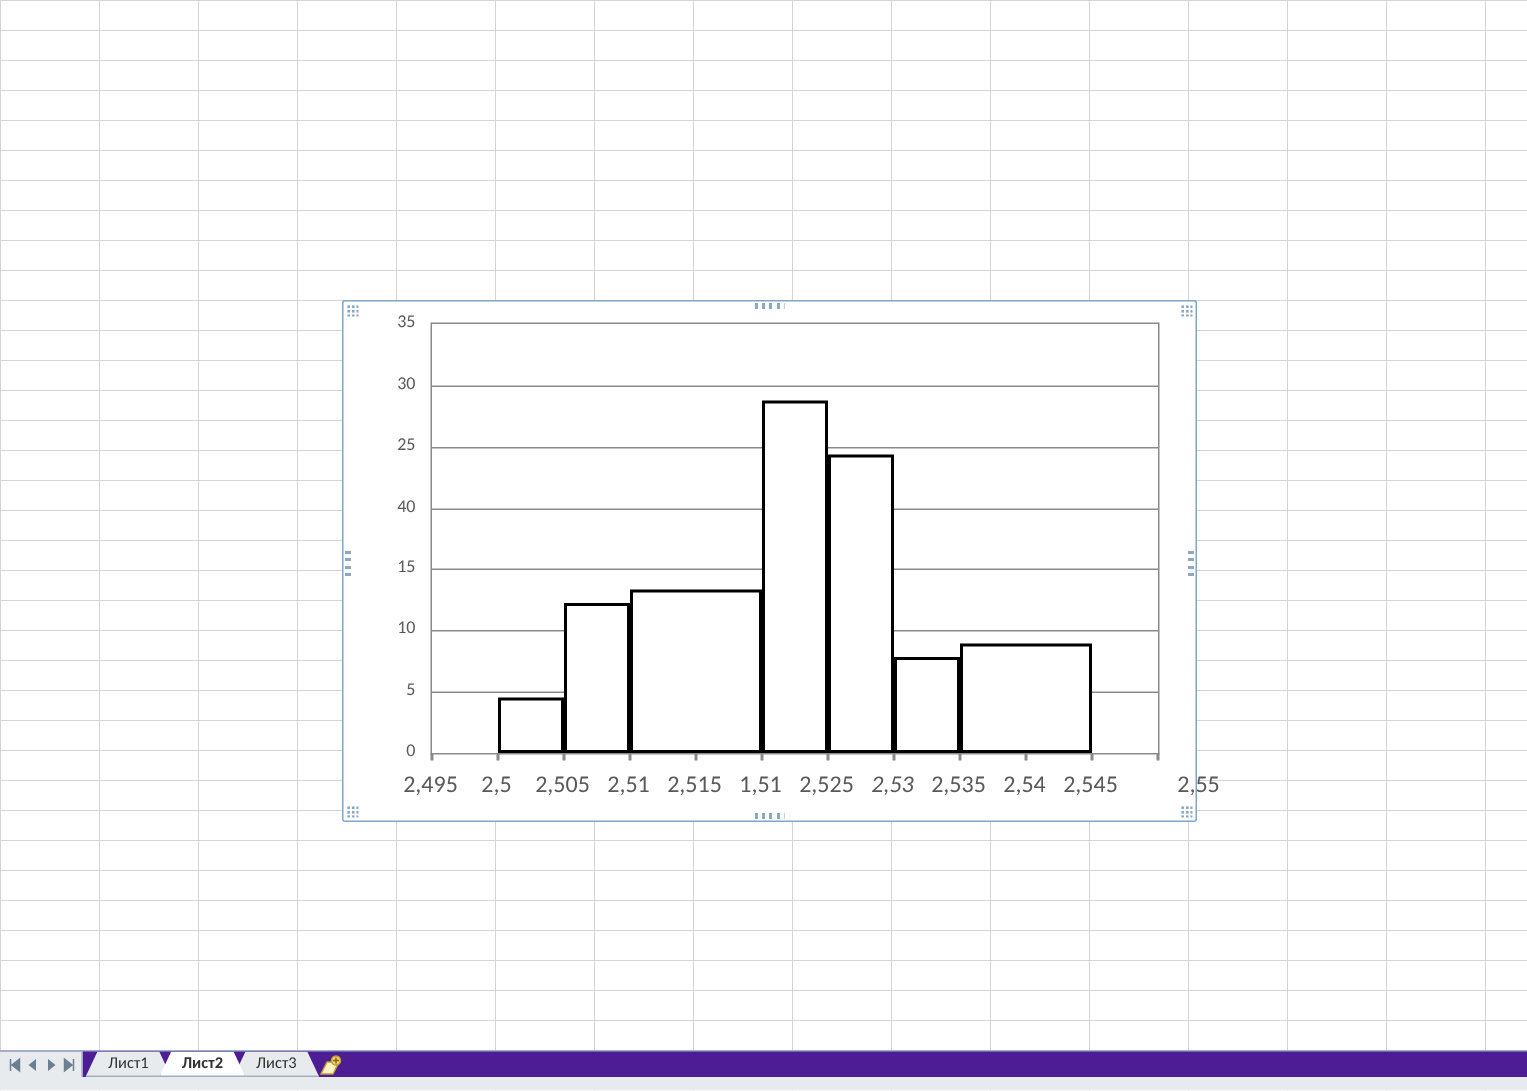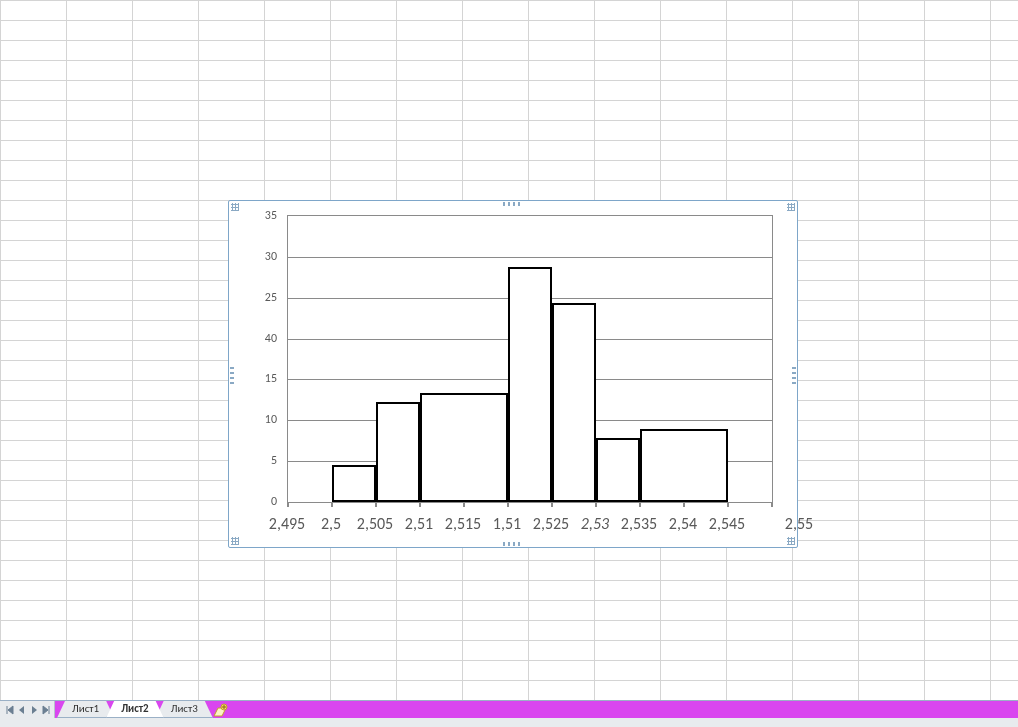--- a/index.html
+++ b/index.html
@@ -119,21 +119,21 @@
     background: #fff;
     border: 2px solid #000;
     border-bottom: 2px solid #000;
   }
   
   .tabbar {
     position: absolute;
     left: 0; right: 0;
     bottom: 9px;
     height: 18px;
-    background: #d946ef;
+    background: #4c1d95;
     border-top: 1px solid #9ab0c6;
     display: flex;
     align-items: stretch;
   }
   .nav-btns {
     display: flex;
     align-items: center;
     padding: 0 2px 0 4px;
     border-right: 1px solid #b8c3ce;
     background: #e8ebee;

